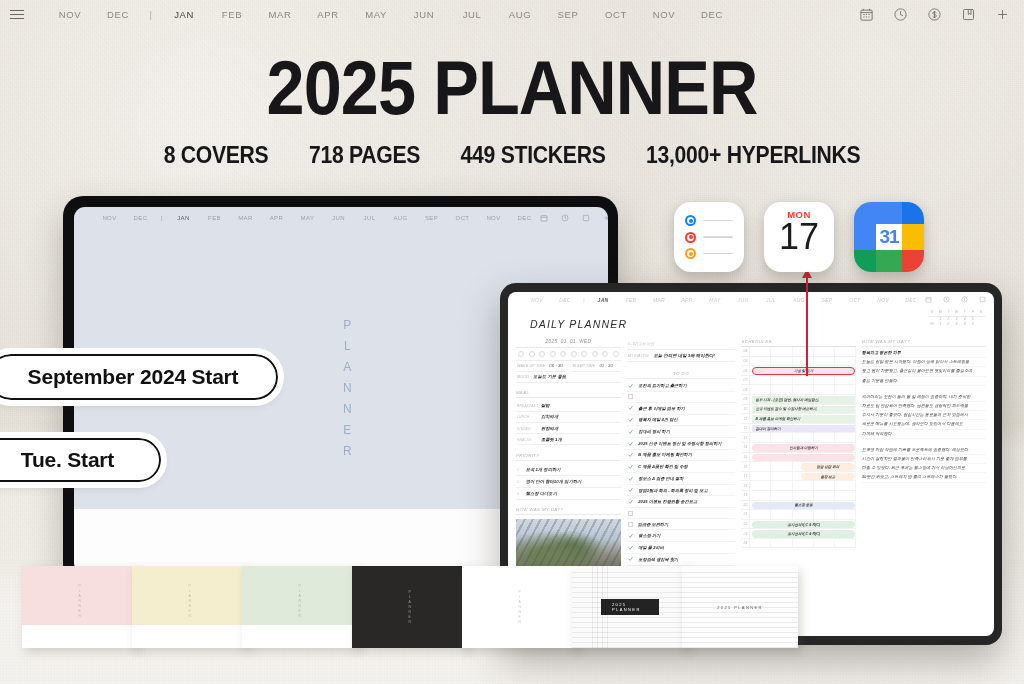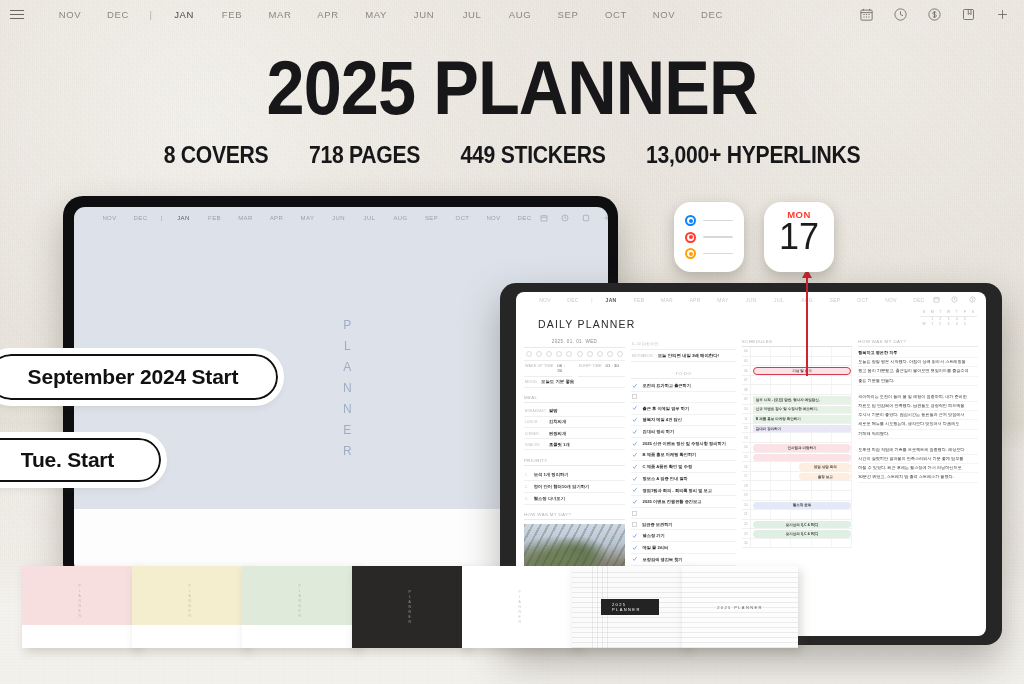--- a/index.html
+++ b/index.html
@@ -98,21 +98,21 @@
   }
   .left-white-strip{
     position:absolute; left:0; right:0; bottom:0; height:64px; background:#fdfdfd;
   }
 
   
   .tablet-right{
     position:absolute; left:500px; top:283px; width:502px; height:362px;
     background:#262626; border-radius:16px;
     box-shadow:0 16px 38px rgba(50,44,34,.34);
-    padding:9px 16px; z-index:20;
+    padding:9px 8px; z-index:20;font-style:italic;
   }
   .tablet-right .screen{
     width:100%; height:100%; background:#fff; border-radius:8px; overflow:hidden;
     position:relative; font-size:4px;
   }
   .rt-topbar{ height:15px; display:flex; align-items:center; border-bottom:0; }
   .rt-topbar .hamburger{ width:8px; margin-left:6px; gap:1.8px;}
   .rt-topbar .hamburger i{ background:#aaa;}
   .rt-months{ display:flex; margin-left:9px;}
   .rt-months .m{ width:28px; text-align:center; font-size:5px; color:#c9c9c9; letter-spacing:.3px;}
@@ -407,20 +407,31 @@
       </div>
     <div class="rem-row">
         <span class="rem-dot o"></span>
         <span class="rem-line"></span>
       </div>
   </div>
   <div class="fl datecard">
     <div class="dc-mon">MON</div>
     <div class="dc-day">17</div>
   </div>
+  <div class="fl gcal">
+    <div class="g1"></div>
+      <div class="g2"></div>
+      <div class="g3"></div>
+    <div class="g4"></div>
+    <div class="g5">31</div>
+    <div class="g6"></div>
+    <div class="g7"></div>
+      <div class="g8"></div>
+      <div class="g9"></div>
+  </div>
 </div>
 <div class="arrow"></div>
 
 <div class="tablet-right">
   <div class="screen">
     <div class="rt-topbar">
       <div class="hamburger">
           <i></i>
           <i></i>
           <i></i>

